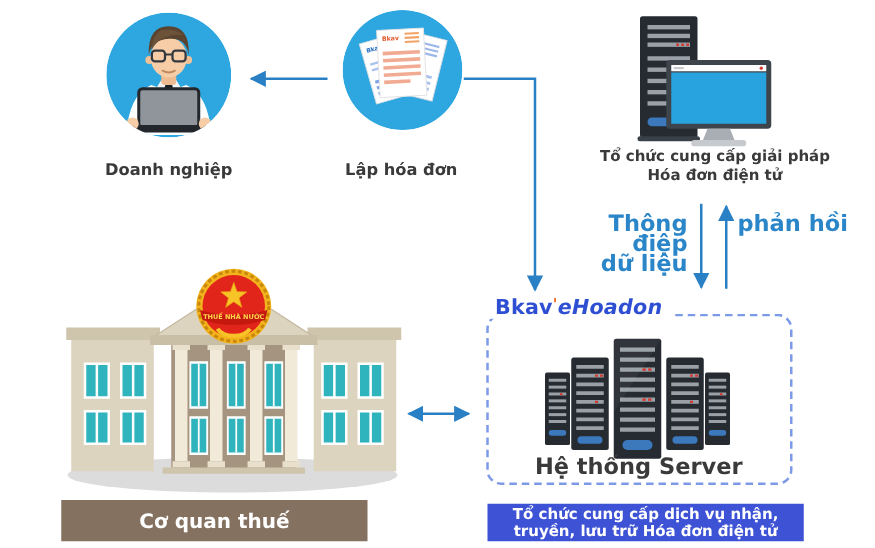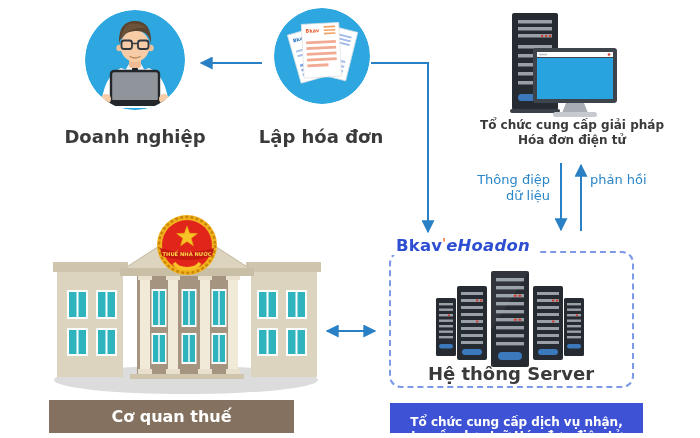--- a/index.html
+++ b/index.html
@@ -5,37 +5,37 @@
   *{margin:0;padding:0;box-sizing:border-box}
   html,body{background:#ffffff}
   body{font-family:"DejaVu Sans","Liberation Sans",sans-serif}
   .canvas{position:relative;width:700px;height:438px;background:#fff;overflow:hidden}
   .abs{position:absolute}
   .connectors{position:absolute;left:0;top:0;width:700px;height:438px;z-index:1}
   .connector{stroke:var(--arrow-blue,#2A80C4);stroke-width:2;fill:none}
   .arrowhead{fill:var(--arrow-blue,#2A80C4)}
   .node-circle{position:absolute;border-radius:50%;overflow:hidden;z-index:2}
   .node-label{position:absolute;color:var(--label-dark,#3A3A3A);font-weight:600;
-              font-size:18px;line-height:15px;text-align:center;z-index:2;white-space:nowrap}
-  .flow-label{position:absolute;color:var(--flow-label-blue,#2A86C8);font-weight:400;
-              font-size:13px;line-height:16px;z-index:2}
+              font-size:13px;line-height:15px;text-align:center;z-index:2;white-space:nowrap}
+  .flow-label{position:absolute;color:var(--flow-label-blue,#2A86C8);font-weight:700;
+              font-size:18px;line-height:16px;z-index:2}
   .flow-label.right-al{text-align:right}
   .flow-label.left-al{text-align:left}
   .dashed-box{position:absolute;left:389px;top:251px;width:245px;height:137px;
               border:2px dashed var(--dashed-border,#7D9AE8);border-radius:12px;z-index:2}
   .brand{position:absolute;left:389px;top:236px;width:245px;z-index:3;white-space:nowrap}
   .brand .brand-chip{display:inline-block;background:#fff;padding:0 7px;font-size:16.5px;font-weight:bold;
               color:var(--brand-blue,#2F4FD3);letter-spacing:.2px}
   .brand .tick{color:var(--brand-tick-orange,#F06A21);font-size:12px;vertical-align:4px;font-weight:bold}
   .brand .italic-part{font-style:italic}
   .bar{position:absolute;color:#fff;text-align:center;z-index:2}
   .bar.tax{left:49px;top:400px;width:245px;height:33px;background:var(--tax-bar-brown,#84715F);
            font-size:16px;font-weight:600;line-height:33px}
   .bar.service{left:390px;top:403px;width:253px;height:30px;background:var(--service-bar-blue,#3D52D5);
-           font-size:12px;font-weight:600;line-height:14px;padding-top:12px}
+           font-size:12px;font-weight:600;line-height:14px;padding-top:1px}
   svg{display:block}
 </style>
 </head>
 <body>
 
 <div class="canvas">
 
   <svg class="connectors" viewBox="0 0 700 438">
     <defs>
       <marker id="ah" viewBox="0 0 10 10" refX="9" refY="5" markerWidth="6.5" markerHeight="6.5" orient="auto-start-reverse">

